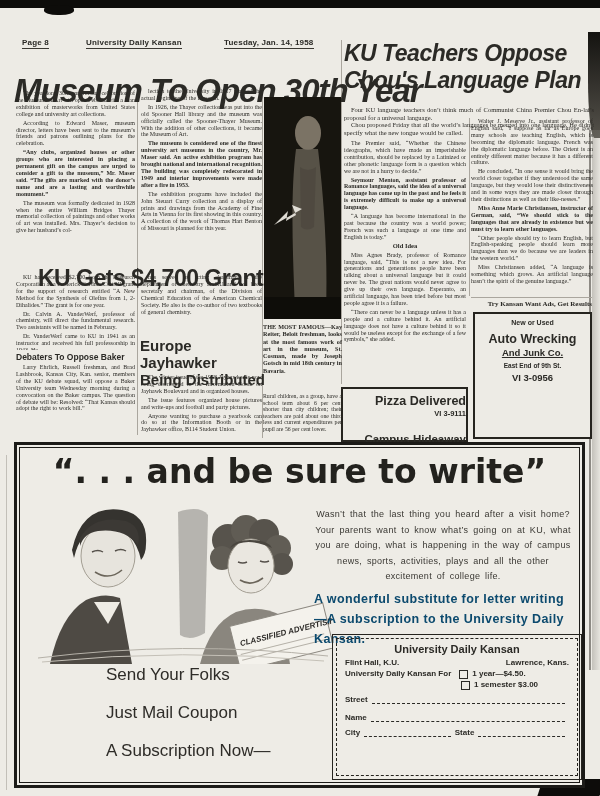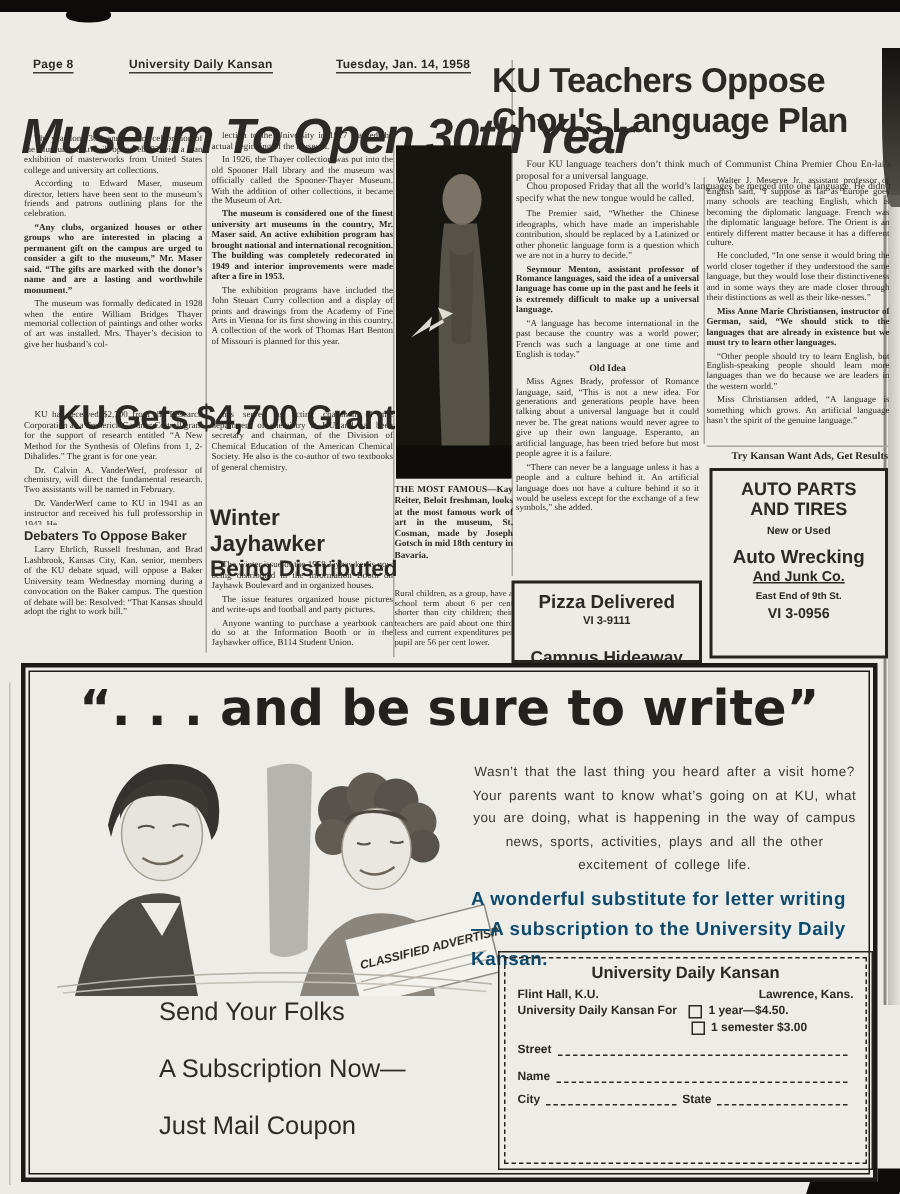--- a/index.html
+++ b/index.html
@@ -16,22 +16,22 @@
   .corner-blob{left:540px;top:779px;width:62px;height:18px;background:#0d0c0a;transform:skewX(-18deg);}
   .left-line{left:6px;top:455px;width:1px;height:335px;background:#c2bfb8;}
 
   
   .mast{top:38px;font-family:"Liberation Sans",sans-serif;font-size:8px;font-weight:bold;
         border-bottom:1px solid #3a3832;padding-bottom:1px;letter-spacing:.2px;}
 
   
   .hl-museum{left:14px;top:50px;width:336px;font-family:"Liberation Sans",sans-serif;
              font-style:italic;font-weight:bold;font-size:33px;letter-spacing:-1px;white-space:nowrap;}
-  .hl-teachers{left:328px;top:40px;width:254px;font-family:"Liberation Sans",sans-serif;
-             font-weight:bold;font-size:23px;line-height:27px;letter-spacing:-.5px;}
+  .hl-teachers{left:344px;top:40px;width:254px;font-family:"Liberation Sans",sans-serif;
+             font-weight:bold;font-size:23px;line-height:27px;letter-spacing:-.5px;font-style:italic;}
   .hl-grant{left:38px;top:246px;font-family:"Liberation Sans",sans-serif;font-weight:bold;
              font-size:23px;letter-spacing:-.5px;white-space:nowrap;}
   .hl-jay{left:140px;top:337px;width:126px;font-family:"Liberation Sans",sans-serif;
              font-weight:bold;font-size:15px;line-height:17px;}
   .subhead-sans{font-family:"Liberation Sans",sans-serif;font-weight:bold;font-size:8.5px;margin:0 0 2px;}
 
   
   .col{overflow:hidden;}
   .bodytext{font-size:6px;line-height:6.9px;text-align:justify;}
   .bodytext p{margin:0 0 2px 0;text-indent:7px;}
@@ -42,21 +42,21 @@
   .caption{font-size:6.2px;line-height:7.3px;font-weight:bold;text-align:justify;}
   .filler{font-size:5.8px;line-height:6.6px;text-align:justify;}
   .wantline{left:471px;top:300px;width:121px;text-align:right;font-weight:bold;font-size:7px;}
 
   .vrule{width:1px;background:#aaa69e;}
   .hrule{height:1px;background:#aaa69e;}
 
   
   .boxad{border:2px solid #26241f;background:#edebe5;text-align:center;
          font-family:"Liberation Sans",sans-serif;font-weight:bold;}
-  .pizza{left:341px;top:387px;width:123px;height:51px;}
+  .pizza{left:341px;top:387px;width:123px;height:51px;text-align:right;}
   .pizza .l1{font-size:12.5px;margin-top:5px;}
   .pizza .ph{font-size:7.5px;margin-top:1px;}
   .pizza .l2{font-size:11.5px;margin-top:15px;}
   .pizza .ad2{font-size:6px;font-weight:normal;font-family:"Liberation Serif",serif;}
   .auto{left:473px;top:312px;width:115px;height:123px;}
   .auto .t{font-size:12px;line-height:13px;margin-top:6px;}
   .auto .s{font-size:7px;margin-top:5px;}
   .auto .n1{font-size:12.5px;margin-top:6px;}
   .auto .n2{font-size:9.5px;margin-top:1px;text-decoration:underline;}
   .auto .ad{font-size:6.5px;margin-top:4px;}
@@ -175,41 +175,37 @@
     <h3 class="subhead-sans">Debaters To Oppose Baker</h3>
     <div class="bodytext col" style="height:62px">
       <p>Larry Ehrlich, Russell freshman, and Brad Lashbrook, Kansas City, Kan. senior, members of the KU debate squad, will oppose a Baker University team Wednesday morning during a convocation on the Baker campus. The question of debate will be: Resolved: “That Kansas should adopt the right to work bill.”</p>
     </div>
   </div>
   <div class="abs col bodytext" style="left:141px;top:274px;width:121px;height:60px">
     <p>has served as acting chairman of the department of chemistry at KU and has been secretary and chairman, of the Division of Chemical Education of the American Chemical Society. He also is the co-author of two textbooks of general chemistry.</p>
   </div>
 
   <div class="abs hl-jay">
-    <div>Winter Jayhawker</div>
+    <div>Europe Jayhawker</div>
     <div>Being Distributed</div>
   </div>
   <div class="abs col bodytext" style="left:141px;top:374px;width:121px;height:63px">
     <p>The winter issue of the 1958 Jayhawker is now being distributed in the Information Booth on Jayhawk Boulevard and in organized houses.</p>
     <p>The issue features organized house pictures and write-ups and football and party pictures.</p>
     <p>Anyone wanting to purchase a yearbook can do so at the Information Booth or in the Jayhawker office, B114 Student Union.</p>
   </div>
 
   <div class="abs boxad pizza">
     <div class="l1">Pizza Delivered</div>
     <div class="ph">VI 3-9111</div>
     <div class="l2">Campus Hideaway</div>
     <div class="ad2">106 N. Park</div>
   </div>
 
   <div class="abs boxad auto">
-    <div class="t">
-      <div>AUTO PARTS</div>
-      <div>AND TIRES</div>
-    </div>
     <div class="s">New or Used</div>
     <div class="n1">Auto Wrecking</div>
     <div class="n2">And Junk Co.</div>
     <div class="ad">East End of 9th St.</div>
     <div class="ph">VI 3-0956</div>
   </div>
 
   <div class="abs bigad">
     <div class="bigad-inner">
       <div class="ad-headline">“. . . and be sure to write”</div>
@@ -246,22 +242,22 @@
           <line x1="206" y1="152" x2="292" y2="152" stroke="#b5b1a8"></line>
         </g>
         <path d="M6,160 Q150,142 296,158" stroke="#b5b1a8" fill="none"></path>
         <path d="M10,164 Q150,150 292,163" stroke="#c4c0b7" fill="none"></path>
       </svg>
 
       <p class="ad-copy">Wasn’t that the last thing you heard after a visit home? Your parents want to know what’s going on at KU, what you are doing, what is happening in the way of campus news, sports, activities, plays and all the other excitement of college life.</p>
       <p class="ad-sub">A wonderful substitute for letter writing—A subscription to the University Daily Kansan.</p>
       <div class="ad-folks">
         <div>Send Your Folks</div>
+        <div>Just Mail Coupon</div>
         <div>A Subscription Now—</div>
-        <div>Just Mail Coupon</div>
       </div>
 
       <div class="coupon">
         <div class="coupon-inner">
           <div class="title">University Daily Kansan</div>
           <div class="row" style="margin-top:3px">
             <span>Flint Hall, K.U.</span>
             <span class="right">Lawrence, Kans.</span>
           </div>
           <div class="row" style="margin-top:2px">

